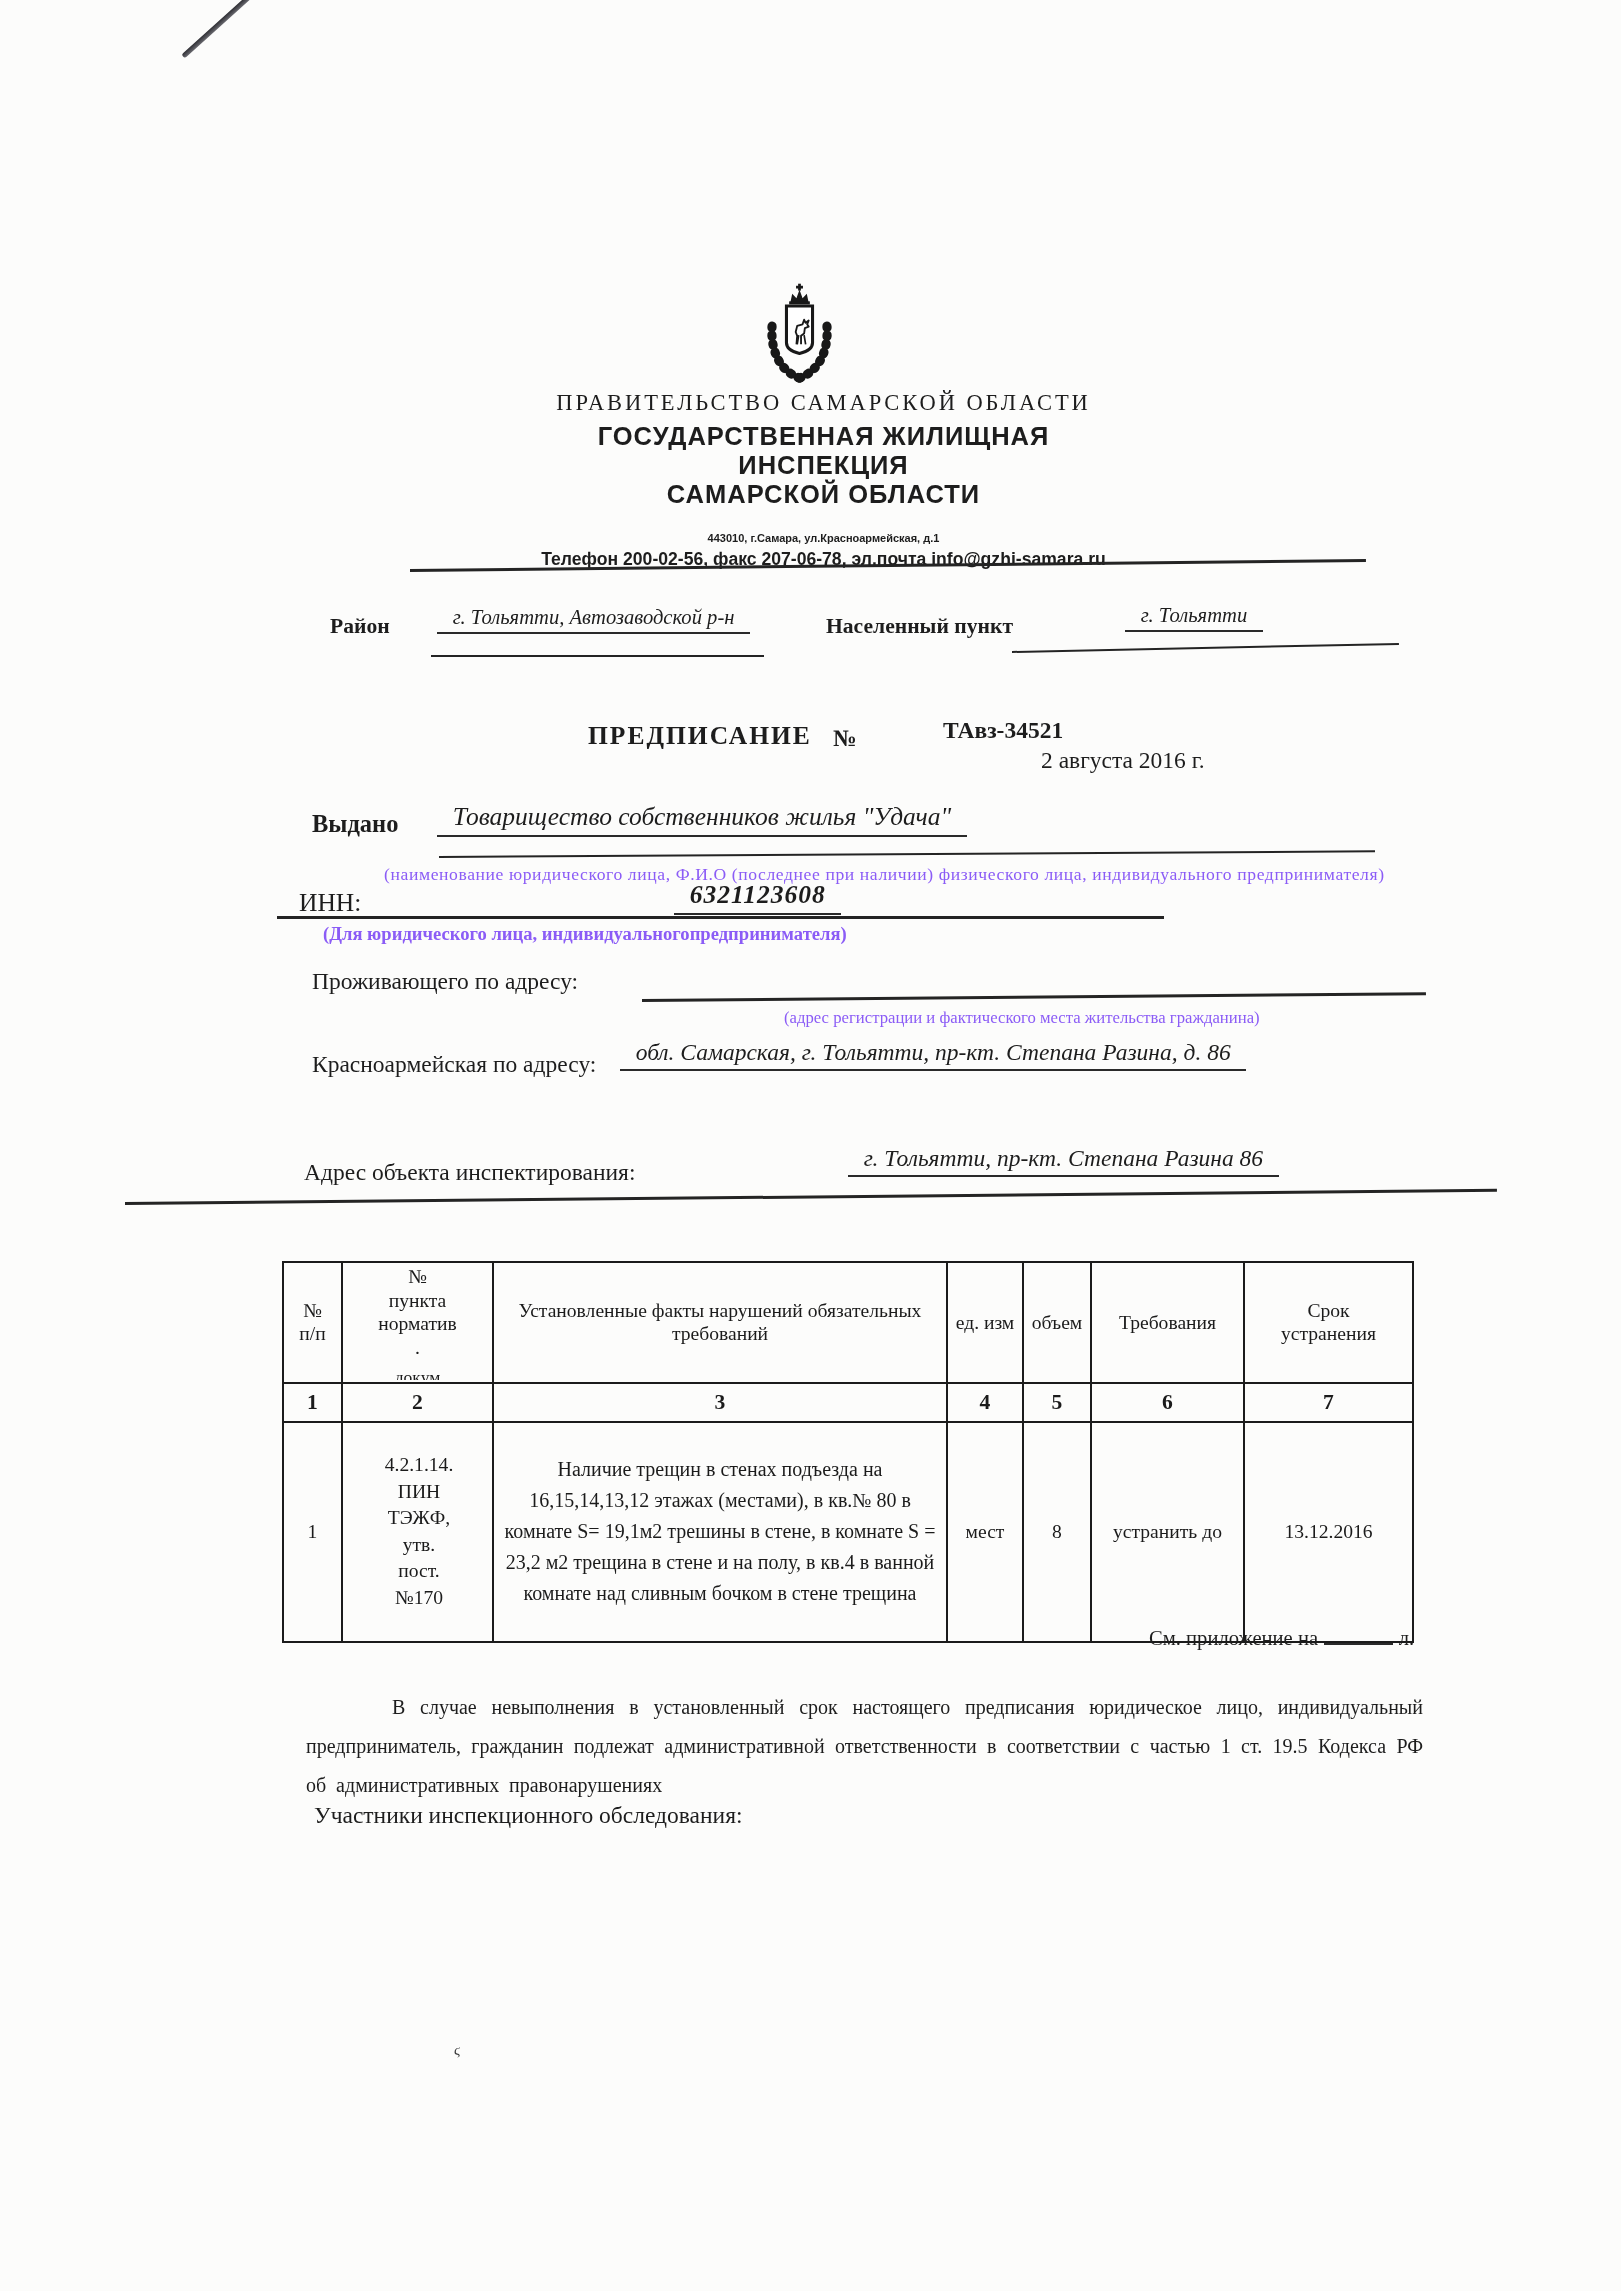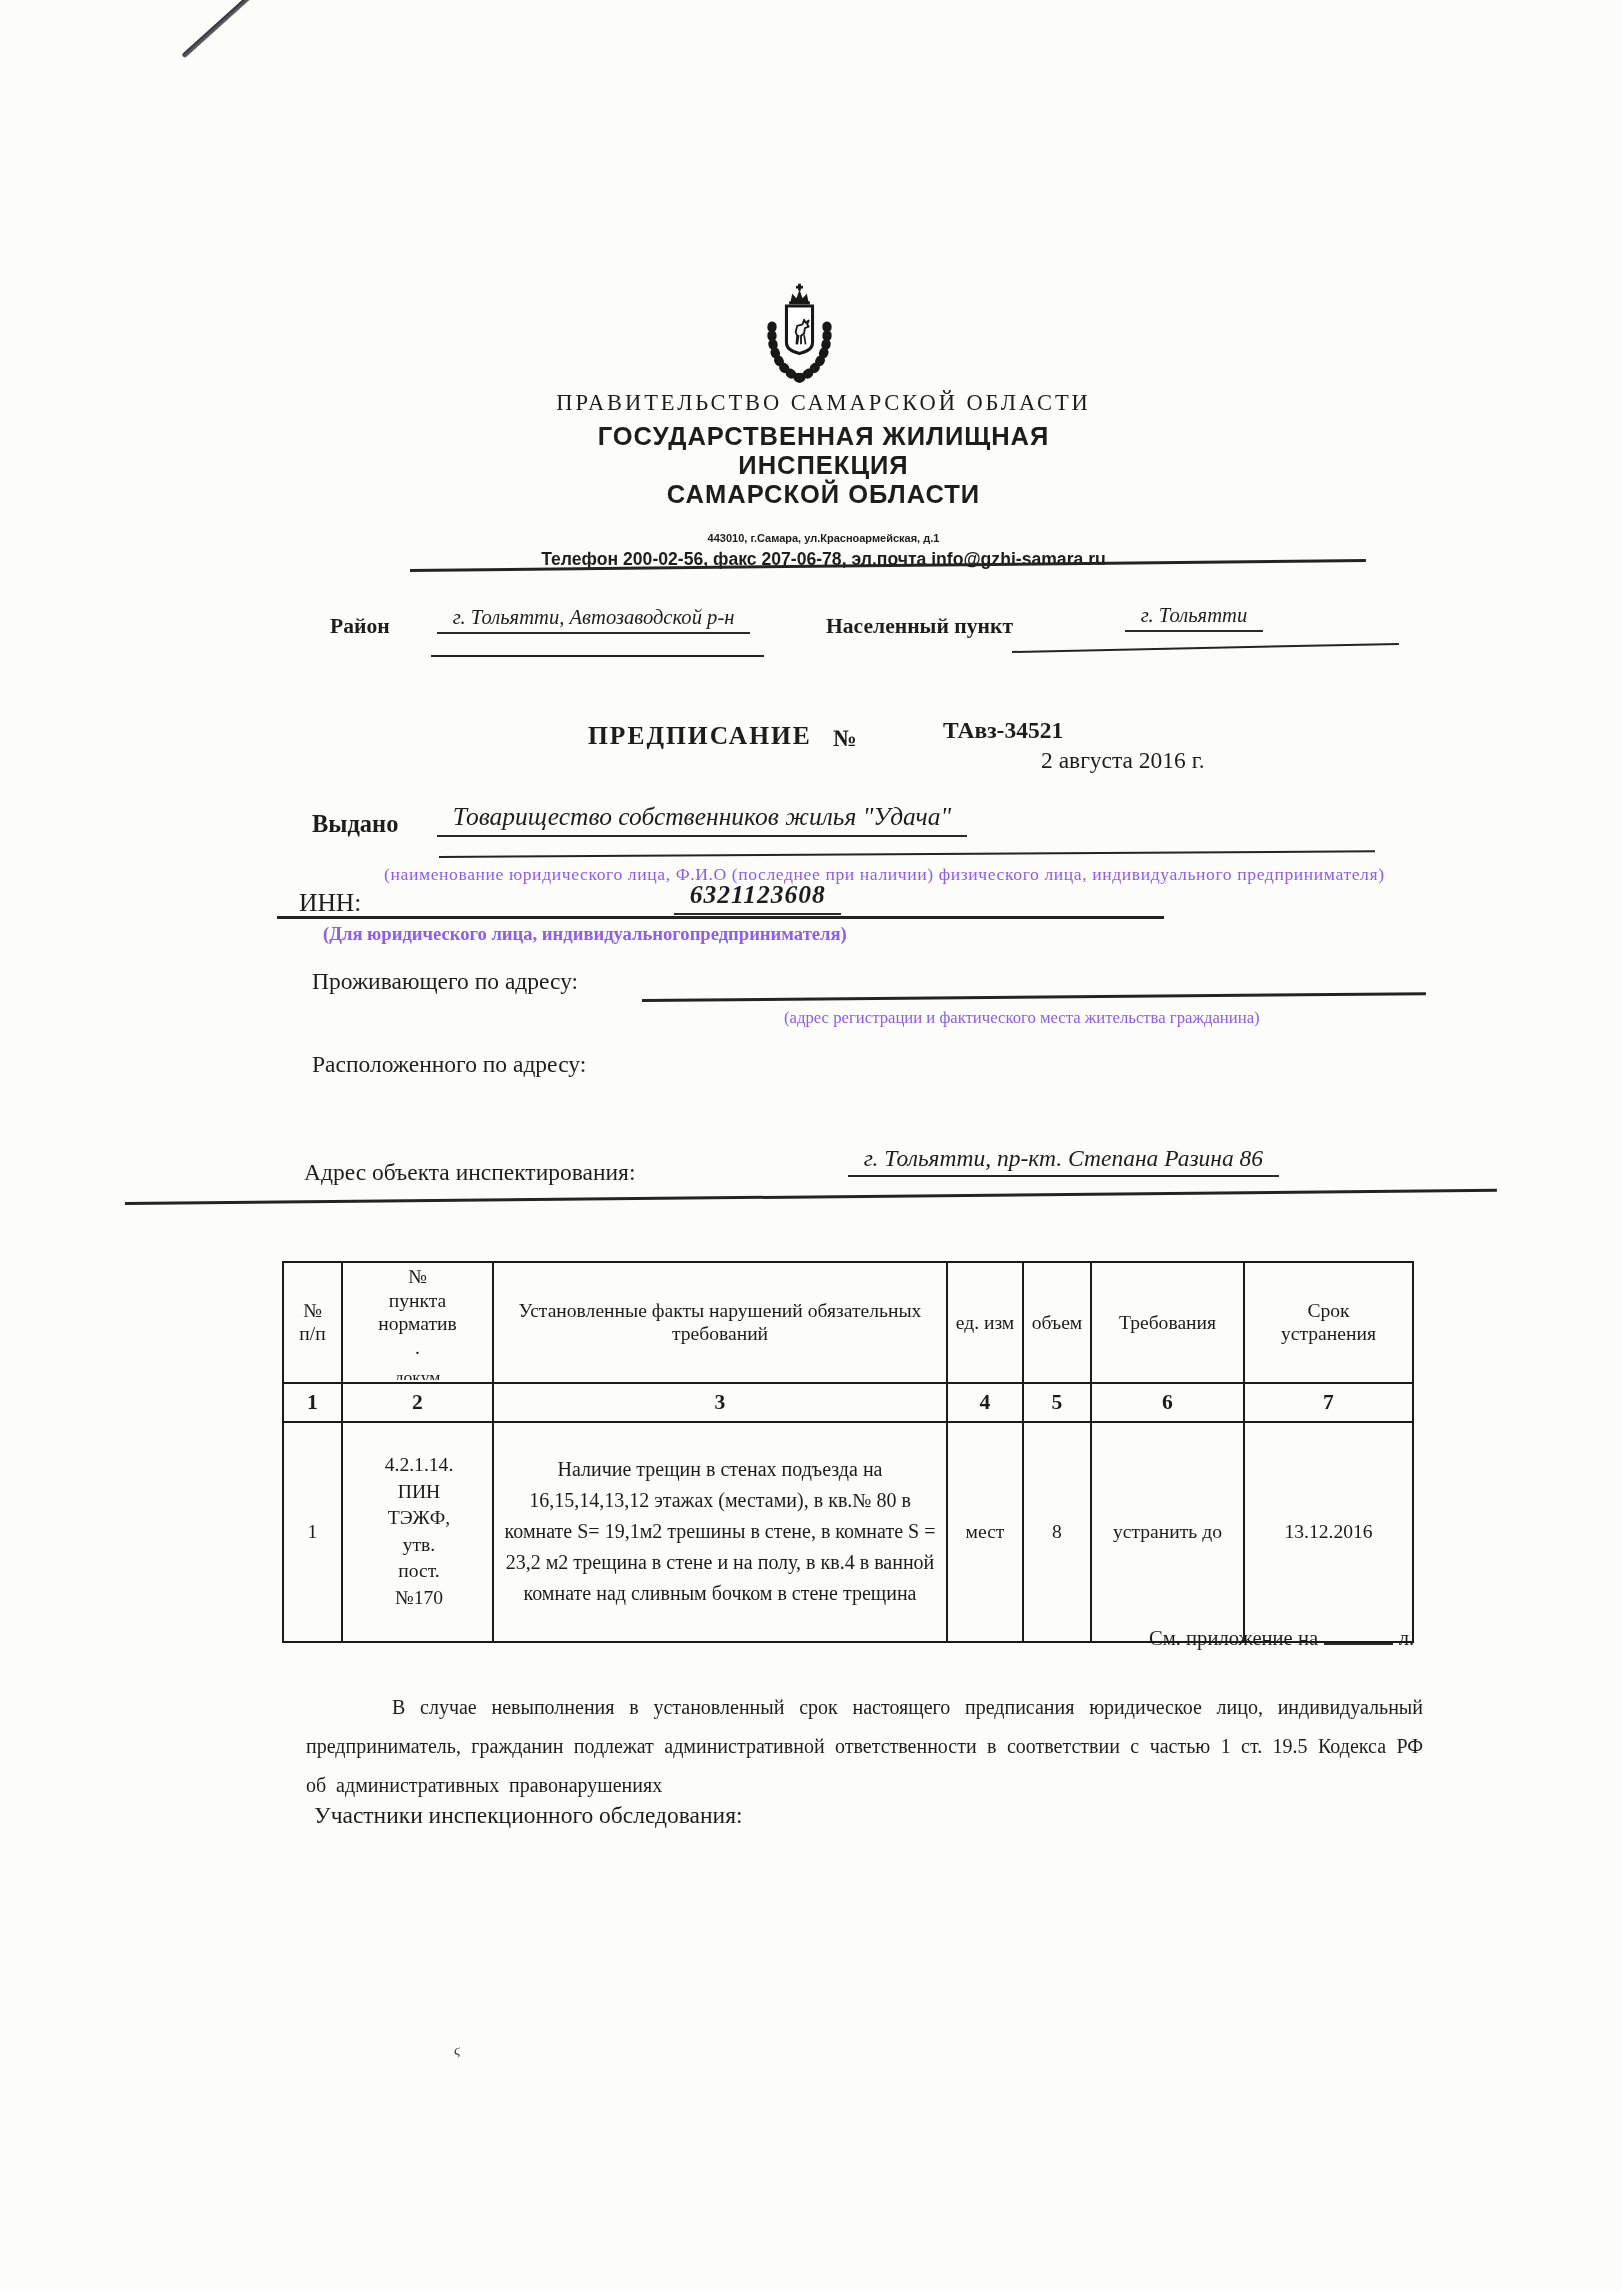--- a/index.html
+++ b/index.html
@@ -92,21 +92,22 @@
 
   <div class="abs" style="left:299px;top:888px;font-size:25.5px">ИНН:</div>
   <div class="abs val b" style="left:674px;top:880px;font-size:25.5px;letter-spacing:1px">6321123608</div>
   <div class="rule" style="left:277px;top:916px;width:887px;height:2.9px"></div>
   <div class="abs cap b" style="left:323px;top:923px;font-size:18.6px">(Для юридического лица, индивидуальногопредпринимателя)</div>
 
   <div class="abs" style="left:312px;top:968px;font-size:23.5px">Проживающего по адресу:</div>
   <div class="rule" style="left:642px;top:999px;width:784px;height:2.9px;transform:rotate(-0.5deg)"></div>
   <div class="abs cap" style="left:784px;top:1008px;font-size:16.7px">(адрес регистрации и фактического места жительства гражданина)</div>
 
-  <div class="abs" style="left:312px;top:1051px;font-size:23.5px">Расположенного по адресу:</div>
+  <div class="abs" style="left:312px;top:1051px;font-size:23.5px">Красноармейская по адресу:</div>
+  <div class="abs val" style="left:620px;top:1039px;font-size:23.5px">обл. Самарская, г. Тольятти, пр-кт. Степана Разина, д. 86</div>
 
   <div class="abs" style="left:304px;top:1159px;font-size:23.5px">Адрес объекта инспектирования:</div>
   <div class="abs val" style="left:848px;top:1145px;font-size:23.5px">г. Тольятти, пр-кт. Степана Разина 86</div>
   <div class="rule" style="left:125px;top:1202px;width:1372px;height:2.9px;transform:rotate(-0.55deg)"></div>
 
   <table class="doc">
     <colgroup>
       <col style="width:59px">
         <col style="width:151px">
         <col style="width:454px">

